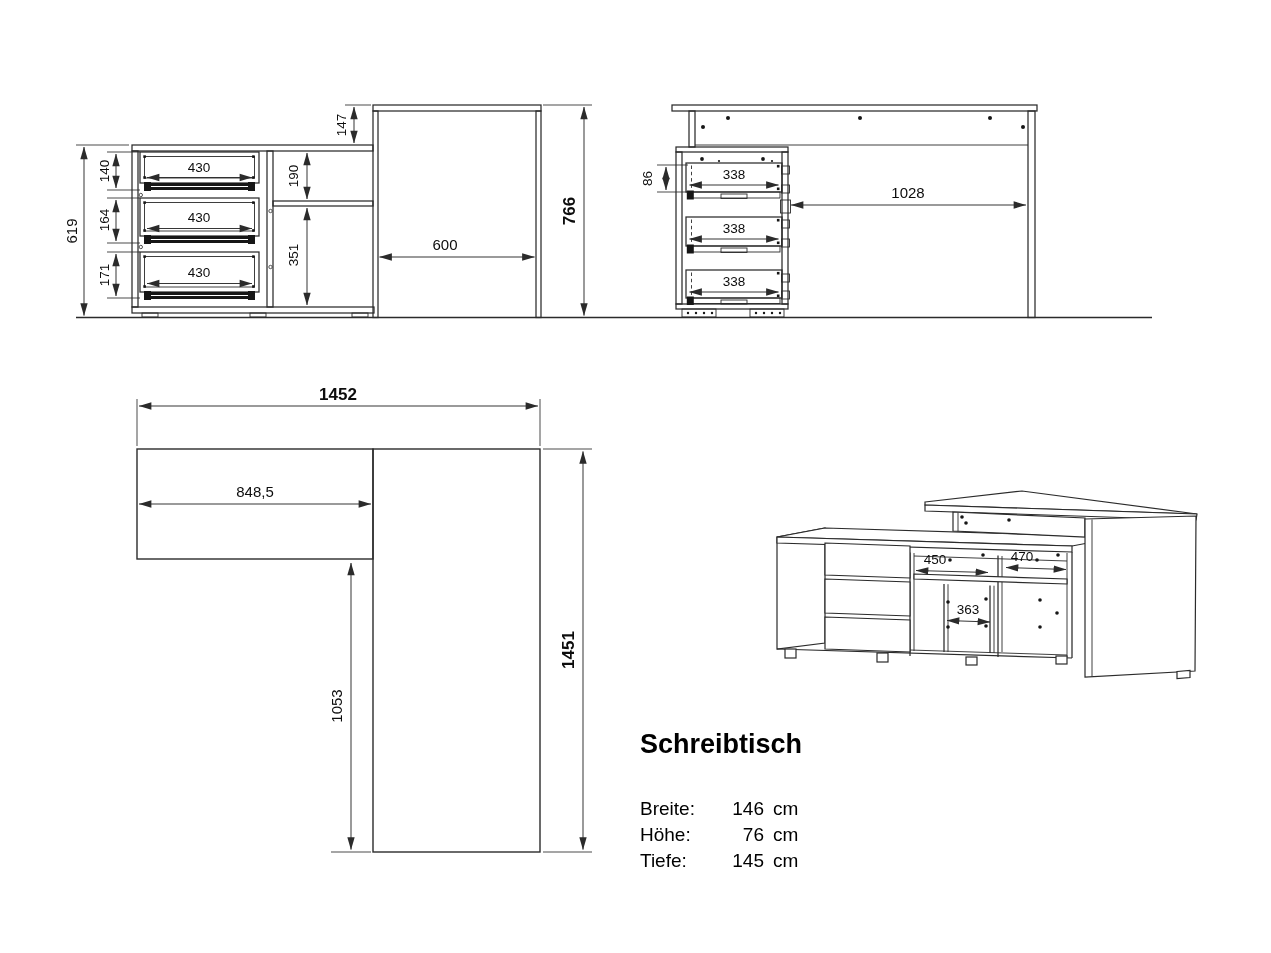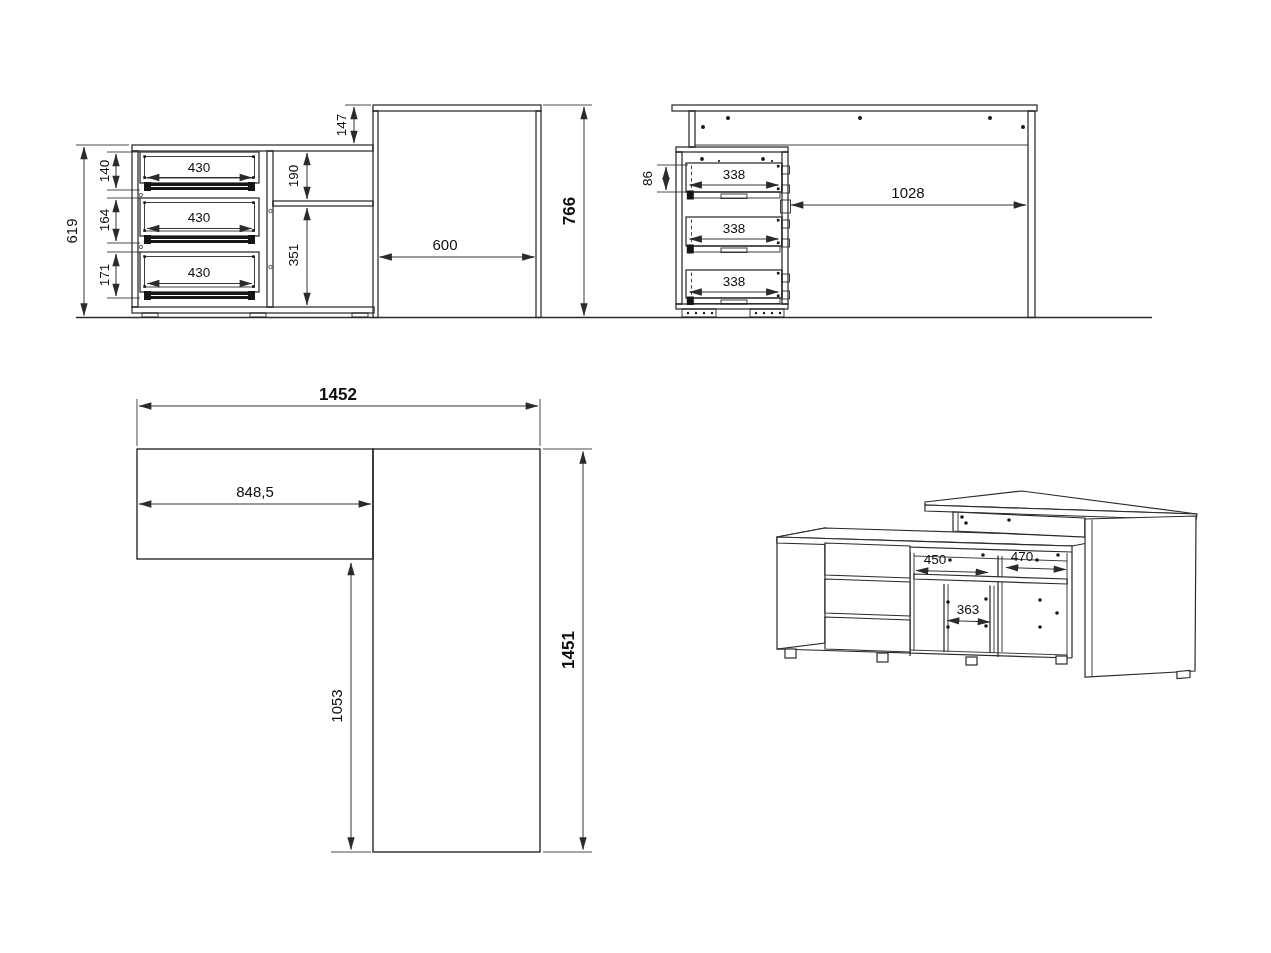--- a/index.html
+++ b/index.html
@@ -301,13 +301,25 @@
       <line class="d" x1="916" y1="570.5" x2="988" y2="572.5"></line>
       <text class="t14" text-anchor="middle" x="1022" y="561">470</text>
       <line class="d" x1="1006" y1="567.5" x2="1066" y2="569.5"></line>
       <text class="t14" text-anchor="middle" x="968" y="614">363</text>
       <line class="d" x1="947" y1="620.5" x2="990" y2="622"></line>
     </g>
   </g>
 </svg>
 
   
+  <div class="info">
+    <div class="ttl">Schreibtisch</div>
+    <div class="row">
+      <span class="lbl">Breite:</span><span class="num">146</span><span class="unit">cm</span>
+    </div>
+    <div class="row">
+      <span class="lbl">Höhe:</span><span class="num">76</span><span class="unit">cm</span>
+    </div>
+    <div class="row">
+      <span class="lbl">Tiefe:</span><span class="num">145</span><span class="unit">cm</span>
+    </div>
+  </div>
 </div>
 
 </body></html>

